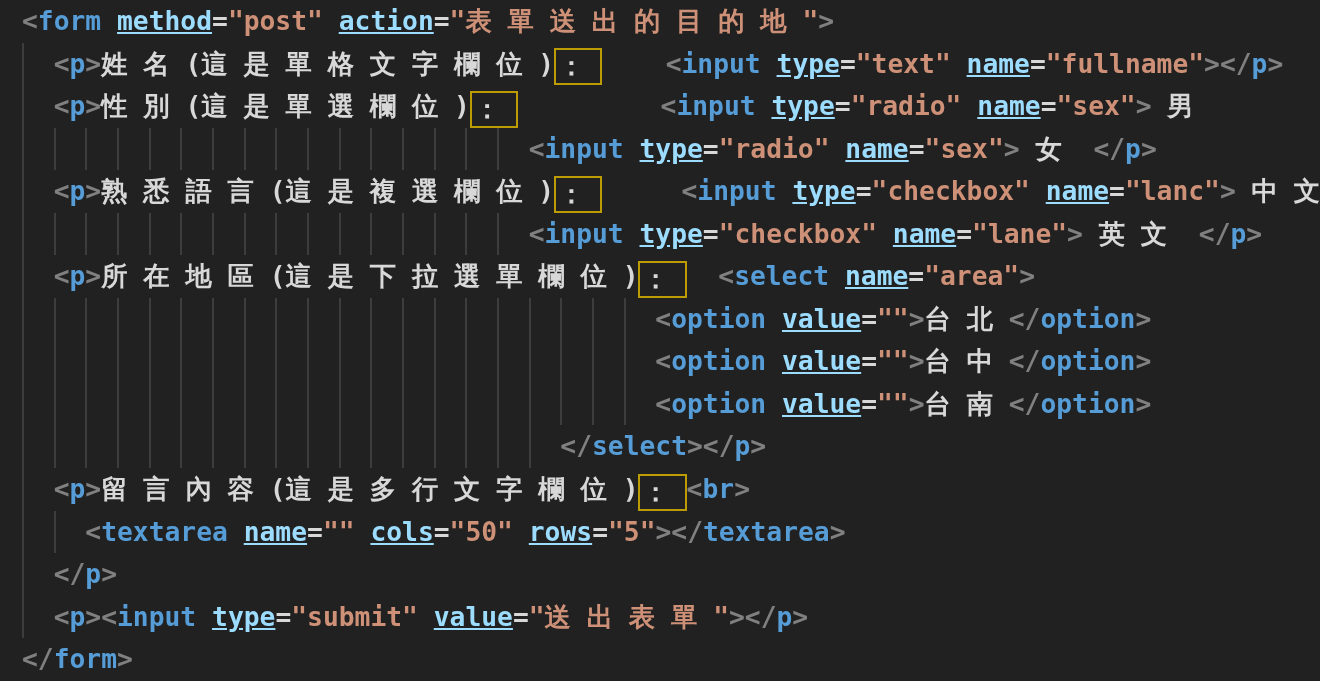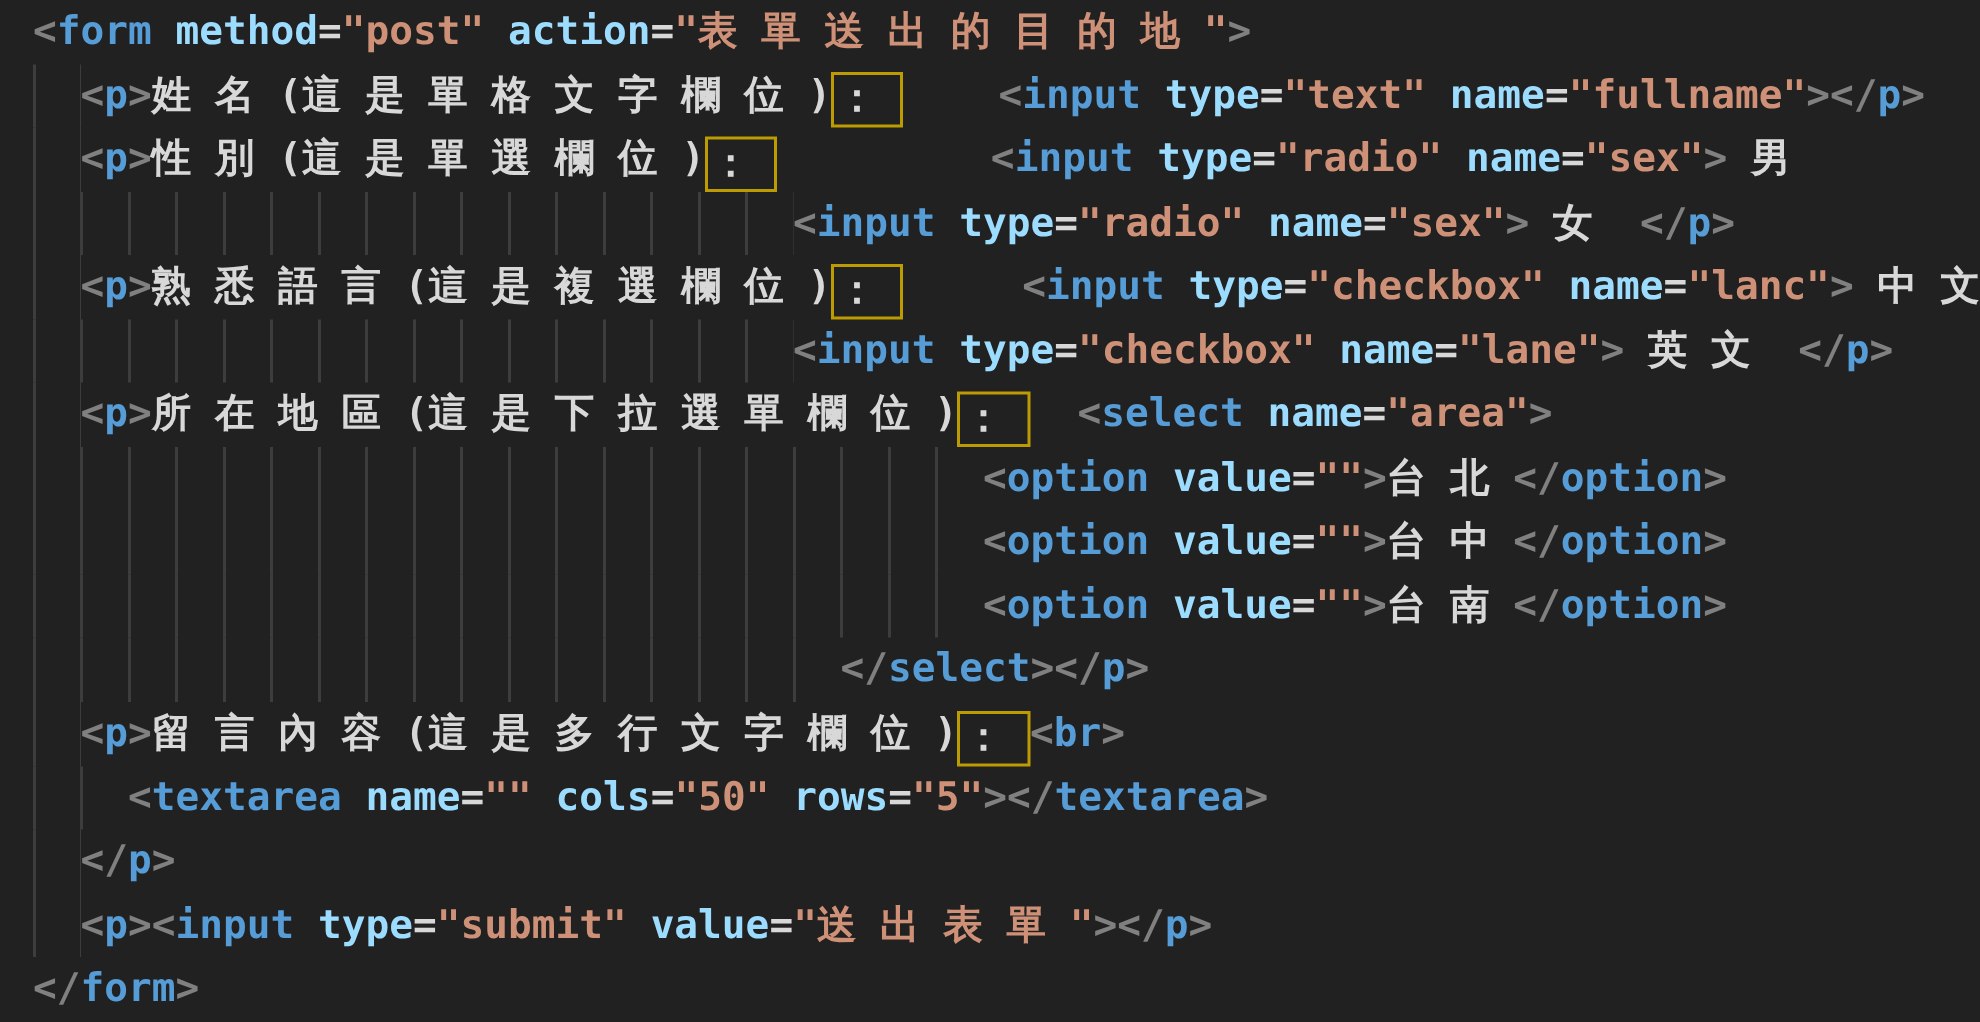--- a/index.html
+++ b/index.html
@@ -12,21 +12,21 @@
     background:var(--background);padding-left:22px;cursor:text;
     font-family:"DejaVu Sans Mono","Liberation Mono",monospace;
     font-size:26.3px;line-height:42.56px;font-weight:bold;
   }
   .line{display:flex;height:42.56px;white-space:pre;align-items:stretch;}
   .line span{flex:none;white-space:pre;display:block;}
   .tok-ws{background:repeating-linear-gradient(to right,var(--indentGuide) 0 2px,transparent 2px 31.66px);}
   .tok-sp{}
   .tok-punc{color:var(--punctuation);}
   .tok-tag{color:var(--tag);}
-  .tok-attr{color:var(--attribute);}
+  .tok-attr{color:var(--attribute);text-decoration:underline;}
   .tok-eq{color:var(--foreground);}
   .tok-str{color:var(--string);}
   .tok-txt{color:var(--foreground);}
   .tok-cjk{color:var(--foreground);letter-spacing:0.602em;}
   .tok-cjkstr{color:var(--string);letter-spacing:0.602em;}
   .tok-colon{
     color:var(--foreground);letter-spacing:0.602em;
     border:2px solid var(--unicodeHighlightBorder);box-sizing:border-box;
     align-self:center;height:37px;line-height:33px;margin-top:6px;padding-left:2px;
   }

